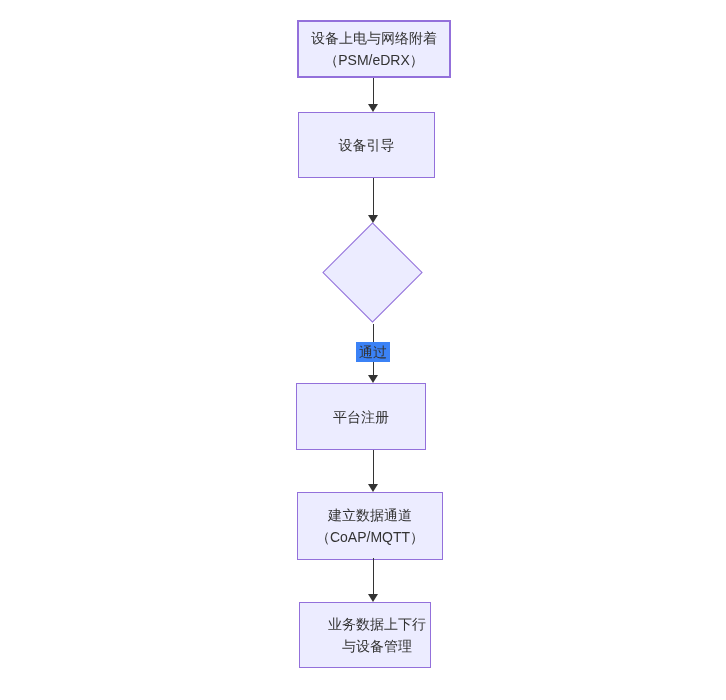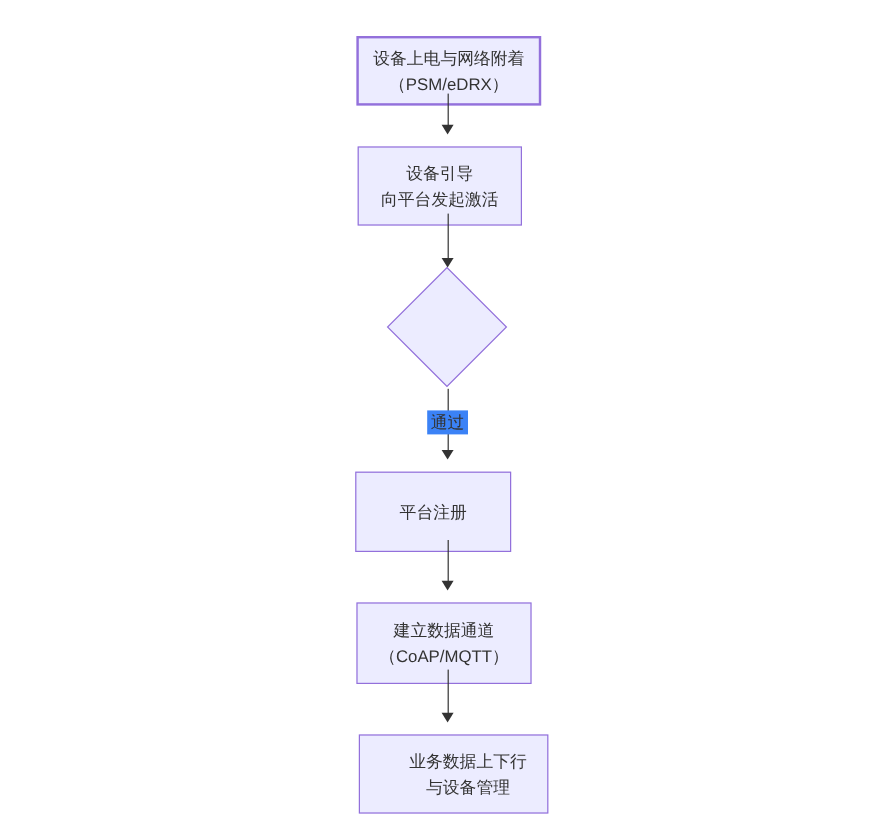--- a/index.html
+++ b/index.html
@@ -4,28 +4,28 @@
 <style>
   html,body { margin:0; padding:0; background:#ffffff; }
   .canvas {
     position:relative; width:726px; height:700px; background:#ffffff;
     font-family:"Liberation Sans","DejaVu Sans",sans-serif;
     color:#333333; overflow:hidden;
   }
   .node {
     position:absolute; background:#ECECFF; border:1.3px solid #9370DB;
     display:flex; flex-direction:column; align-items:center; justify-content:center;
-    font-size:14px; line-height:22px; text-align:center; box-sizing:border-box;margin-top:10px;
+    font-size:14px; line-height:22px; text-align:center; box-sizing:border-box;
   }
   .node.start { border-width:2px; }
   #node-0 { left:297px; top:20px;  width:154px; height:58px; }
   #node-1 { left:298px; top:112px; width:137px; height:66px;justify-content:center; }
   #node-2 { left:296px; top:383px; width:130px; height:67px; }
   #node-3 { left:297px; top:492px; width:146px; height:68px; }
-  #node-4 { left:299px; top:602px; width:158px; height:66px;padding-left:24px; }
+  #node-4 { left:299px; top:602px; width:132px; height:66px;padding-left:24px; }
 
   .diamond-shape {
     position:absolute; left:337px; top:237px; width:71px; height:71px;
     background:#ECECFF; border:1.3px solid #9370DB;
     transform:rotate(45deg); box-sizing:border-box;
   }
   .diamond-label {
     position:absolute; left:323px; top:262px; width:100px;
     text-align:center; font-size:14px; line-height:22px;
   }
@@ -58,21 +58,20 @@
 
 <div class="canvas">
 
   <div class="node start" id="node-0">
     <div>设备上电与网络附着</div>
     <div>（PSM/eDRX）</div>
   </div>
 
   <div class="node" id="node-1">
     <div>设备引导</div>
-    <div>向平台发起激活</div>
   </div>
 
   <div class="diamond-shape"></div>
 
   <div class="node" id="node-2">
     <div>平台注册</div>
   </div>
 
   <div class="node" id="node-3">
     <div>建立数据通道</div>

